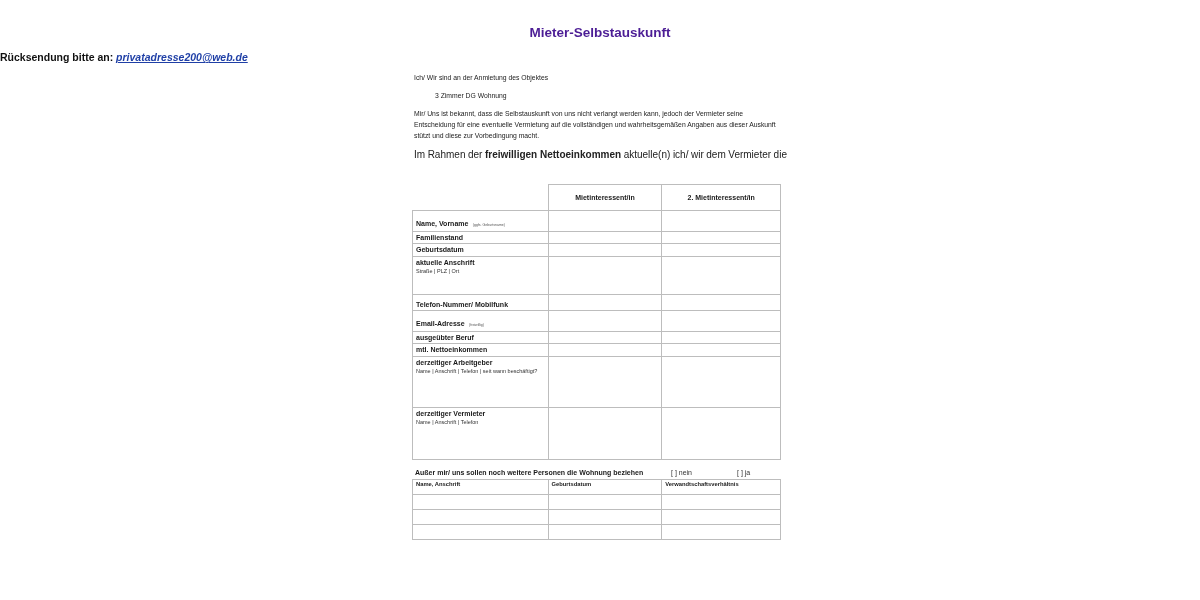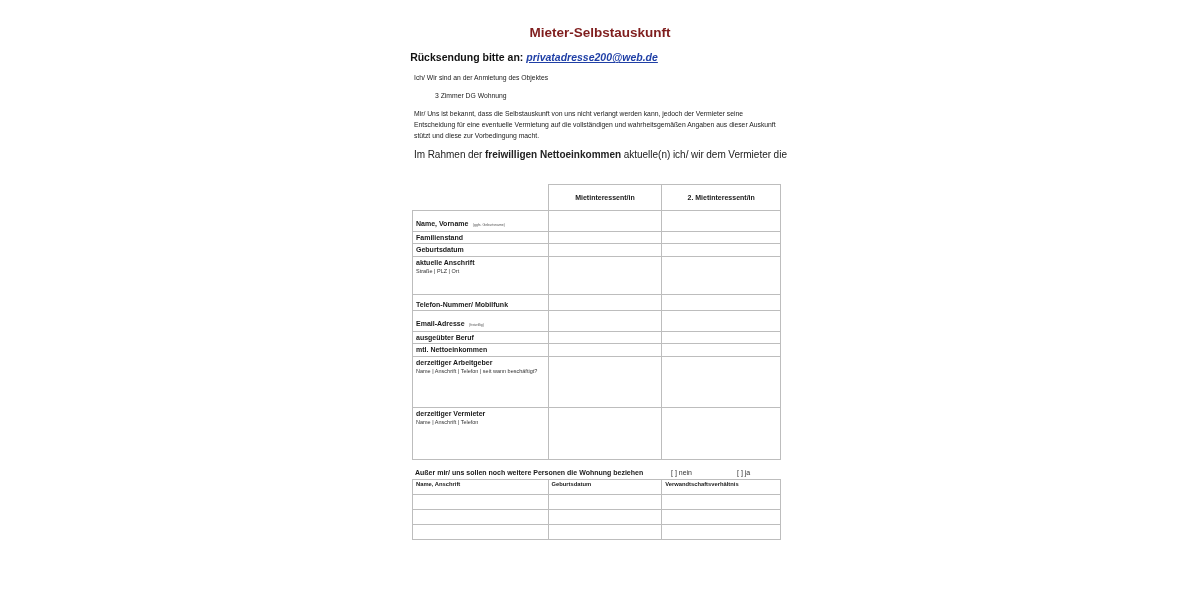--- a/index.html
+++ b/index.html
@@ -1,20 +1,20 @@
 <!DOCTYPE html>
 <html><head>
   <meta charset="utf-8">
   <style>
     html, body { margin: 0; padding: 0; background: #ffffff; }
     body { width: 1200px; height: 600px; position: relative; overflow: hidden;
            font-family: "Liberation Sans", sans-serif; color: #1a1a1a; }
     .abs { position: absolute; }
-    .title { left: 0; width: 1200px; top: 25px; text-align: center; font-size: 13.5px; font-weight: bold; color: #7f1d1d; }
-    .return { left: 0; width: 1068px; top: 51px; text-align: center; font-size: 10.5px; font-weight: bold; color: #111; }
+    .title { left: 0; width: 1200px; top: 25px; text-align: center; font-size: 13.5px; font-weight: bold; color: #4c1d95; }
+    .return { left: 0; width: 1068px; top: 51px; text-align: left; font-size: 10.5px; font-weight: bold; color: #111; }
     .return a { color: #1f3fa6; font-style: italic; text-decoration: underline; }
     .small { font-size: 6.8px; color: #222; line-height: 11px; }
     .intro { left: 414px; top: 72px; }
     .object { left: 435px; top: 90px; }
     .para1 { left: 414px; top: 108px; width: 372px; }
     .para2 { left: 414px; top: 148px; width: 373px; font-size: 10px; line-height: 14px; text-align: justify; text-align-last: left; color: #222; }
     .para2 .line1 { display: flex; justify-content: space-between; }
     table { border-collapse: collapse; position: absolute; }
     td { border: 1px solid #bdbdbd; padding: 0; vertical-align: top; }
     .t1 { left: 412px; top: 184px; width: 369px; }

